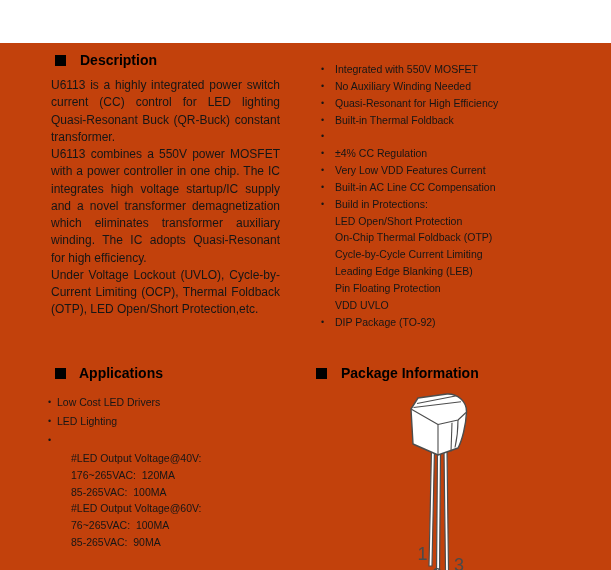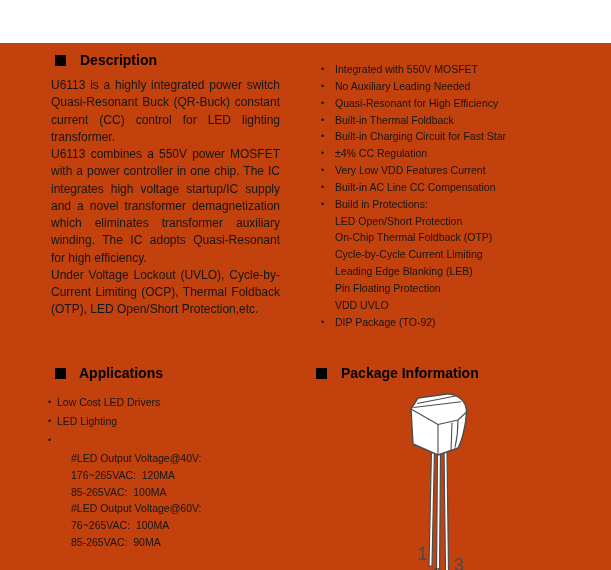--- a/index.html
+++ b/index.html
@@ -51,22 +51,22 @@
 <div class="page">
 
   <section id="sec-desc">
     <div class="sec-heading">
       <span class="sq"></span>
       <span class="sec-title">Description</span>
     </div>
     <div class="desc-lines">
 
     <div class="dline justify">U6113 is a highly integrated power switch with</div>
+        <div class="dline justify">current (CC) control for LED lighting</div>
         <div class="dline justify">Quasi-Resonant Buck (QR-Buck) constant</div>
-        <div class="dline justify">current (CC) control for LED lighting</div>
         <div class="dline">transformer.</div>
         <div class="dline justify">U6113 combines a 550V power MOSFET switch</div>
         <div class="dline justify">with a power controller in one chip. The IC also</div>
         <div class="dline justify">integrates high voltage startup/IC supply circuit</div>
         <div class="dline justify">and a novel transformer demagnetization circuit,</div>
         <div class="dline justify">which eliminates transformer auxiliary</div>
         <div class="dline justify">winding. The IC adopts Quasi-Resonant control</div>
         <div class="dline">for high efficiency.</div>
         <div class="dline justify">Under Voltage Lockout (UVLO), Cycle-by-cycle</div>
         <div class="dline justify">Current Limiting (OCP), Thermal Foldback</div>
@@ -76,33 +76,32 @@
 
   <section id="sec-feat">
     <div class="feat-list">
 
     <div class="row">
           <span class="bullet">•</span>
           <span class="li-text">Integrated with 550V MOSFET</span>
         </div>
         <div class="row">
           <span class="bullet">•</span>
-          <span class="li-text">No Auxiliary Leading Needed</span>
+          <span class="li-text">No Auxiliary Winding Needed</span>
         </div>
         <div class="row">
           <span class="bullet">•</span>
           <span class="li-text">Quasi-Resonant for High Efficiency</span>
         </div>
         <div class="row">
           <span class="bullet">•</span>
           <span class="li-text">Built-in Thermal Foldback</span>
         </div>
         <div class="row">
           <span class="bullet">•</span>
-          <span class="li-text">Built-in Charging Circuit for Fast Star</span>
         </div>
         <div class="row">
           <span class="bullet">•</span>
           <span class="li-text">±4% CC Regulation</span>
         </div>
         <div class="row">
           <span class="bullet">•</span>
           <span class="li-text">Very Low VDD Features Current</span>
         </div>
         <div class="row">

